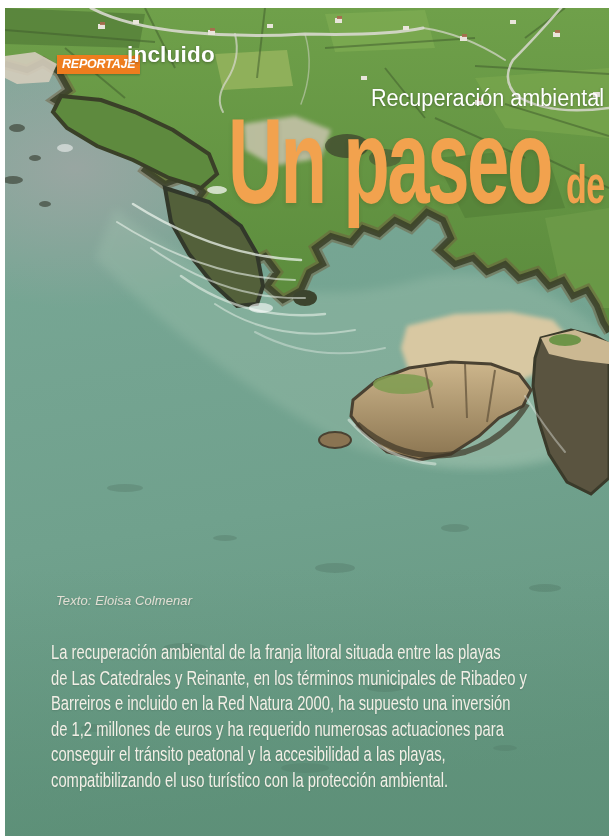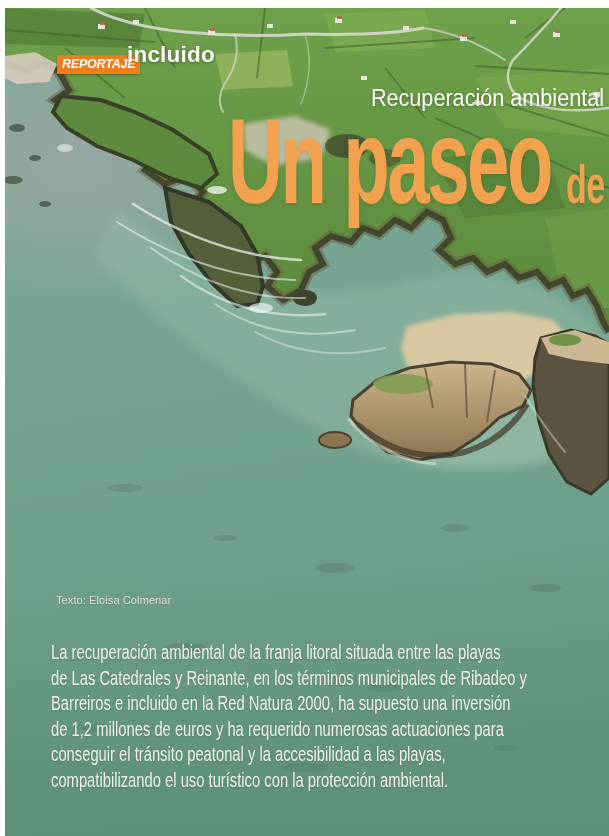--- a/index.html
+++ b/index.html
@@ -38,22 +38,22 @@
   
   .title{
     position:absolute;left:228px;top:101px;margin:0;white-space:nowrap;
     transform:scaleX(.63);transform-origin:0 0;color:#F2A24E;
     text-shadow:0 2px 6px rgba(60,40,0,.15);
   }
   .t-main{font-size:121px;font-weight:bold;letter-spacing:-4px;line-height:1;}
   .t-small{font-size:54px;font-weight:bold;margin-left:24px;letter-spacing:-1px;}
   
   .credits{
-    position:absolute;left:56px;top:594px;color:#E2DFD4;font-size:11px;
-    line-height:13px;letter-spacing:.1px;text-shadow:0 1px 2px rgba(0,0,0,.15);
+    position:absolute;left:56px;top:594px;color:#E2DFD4;font-size:13px;
+    line-height:13px;letter-spacing:.1px;text-shadow:0 1px 2px rgba(0,0,0,.15);font-style:italic;
   }
   
   .intro{
     position:absolute;left:51px;top:639px;color:#F2EFE6;font-size:20.5px;
     line-height:25.6px;transform:scaleX(.72);transform-origin:0 0;
     white-space:nowrap;text-shadow:0 1px 2px rgba(0,0,0,.12);
   }
 </style>
 </head>
 <body>

